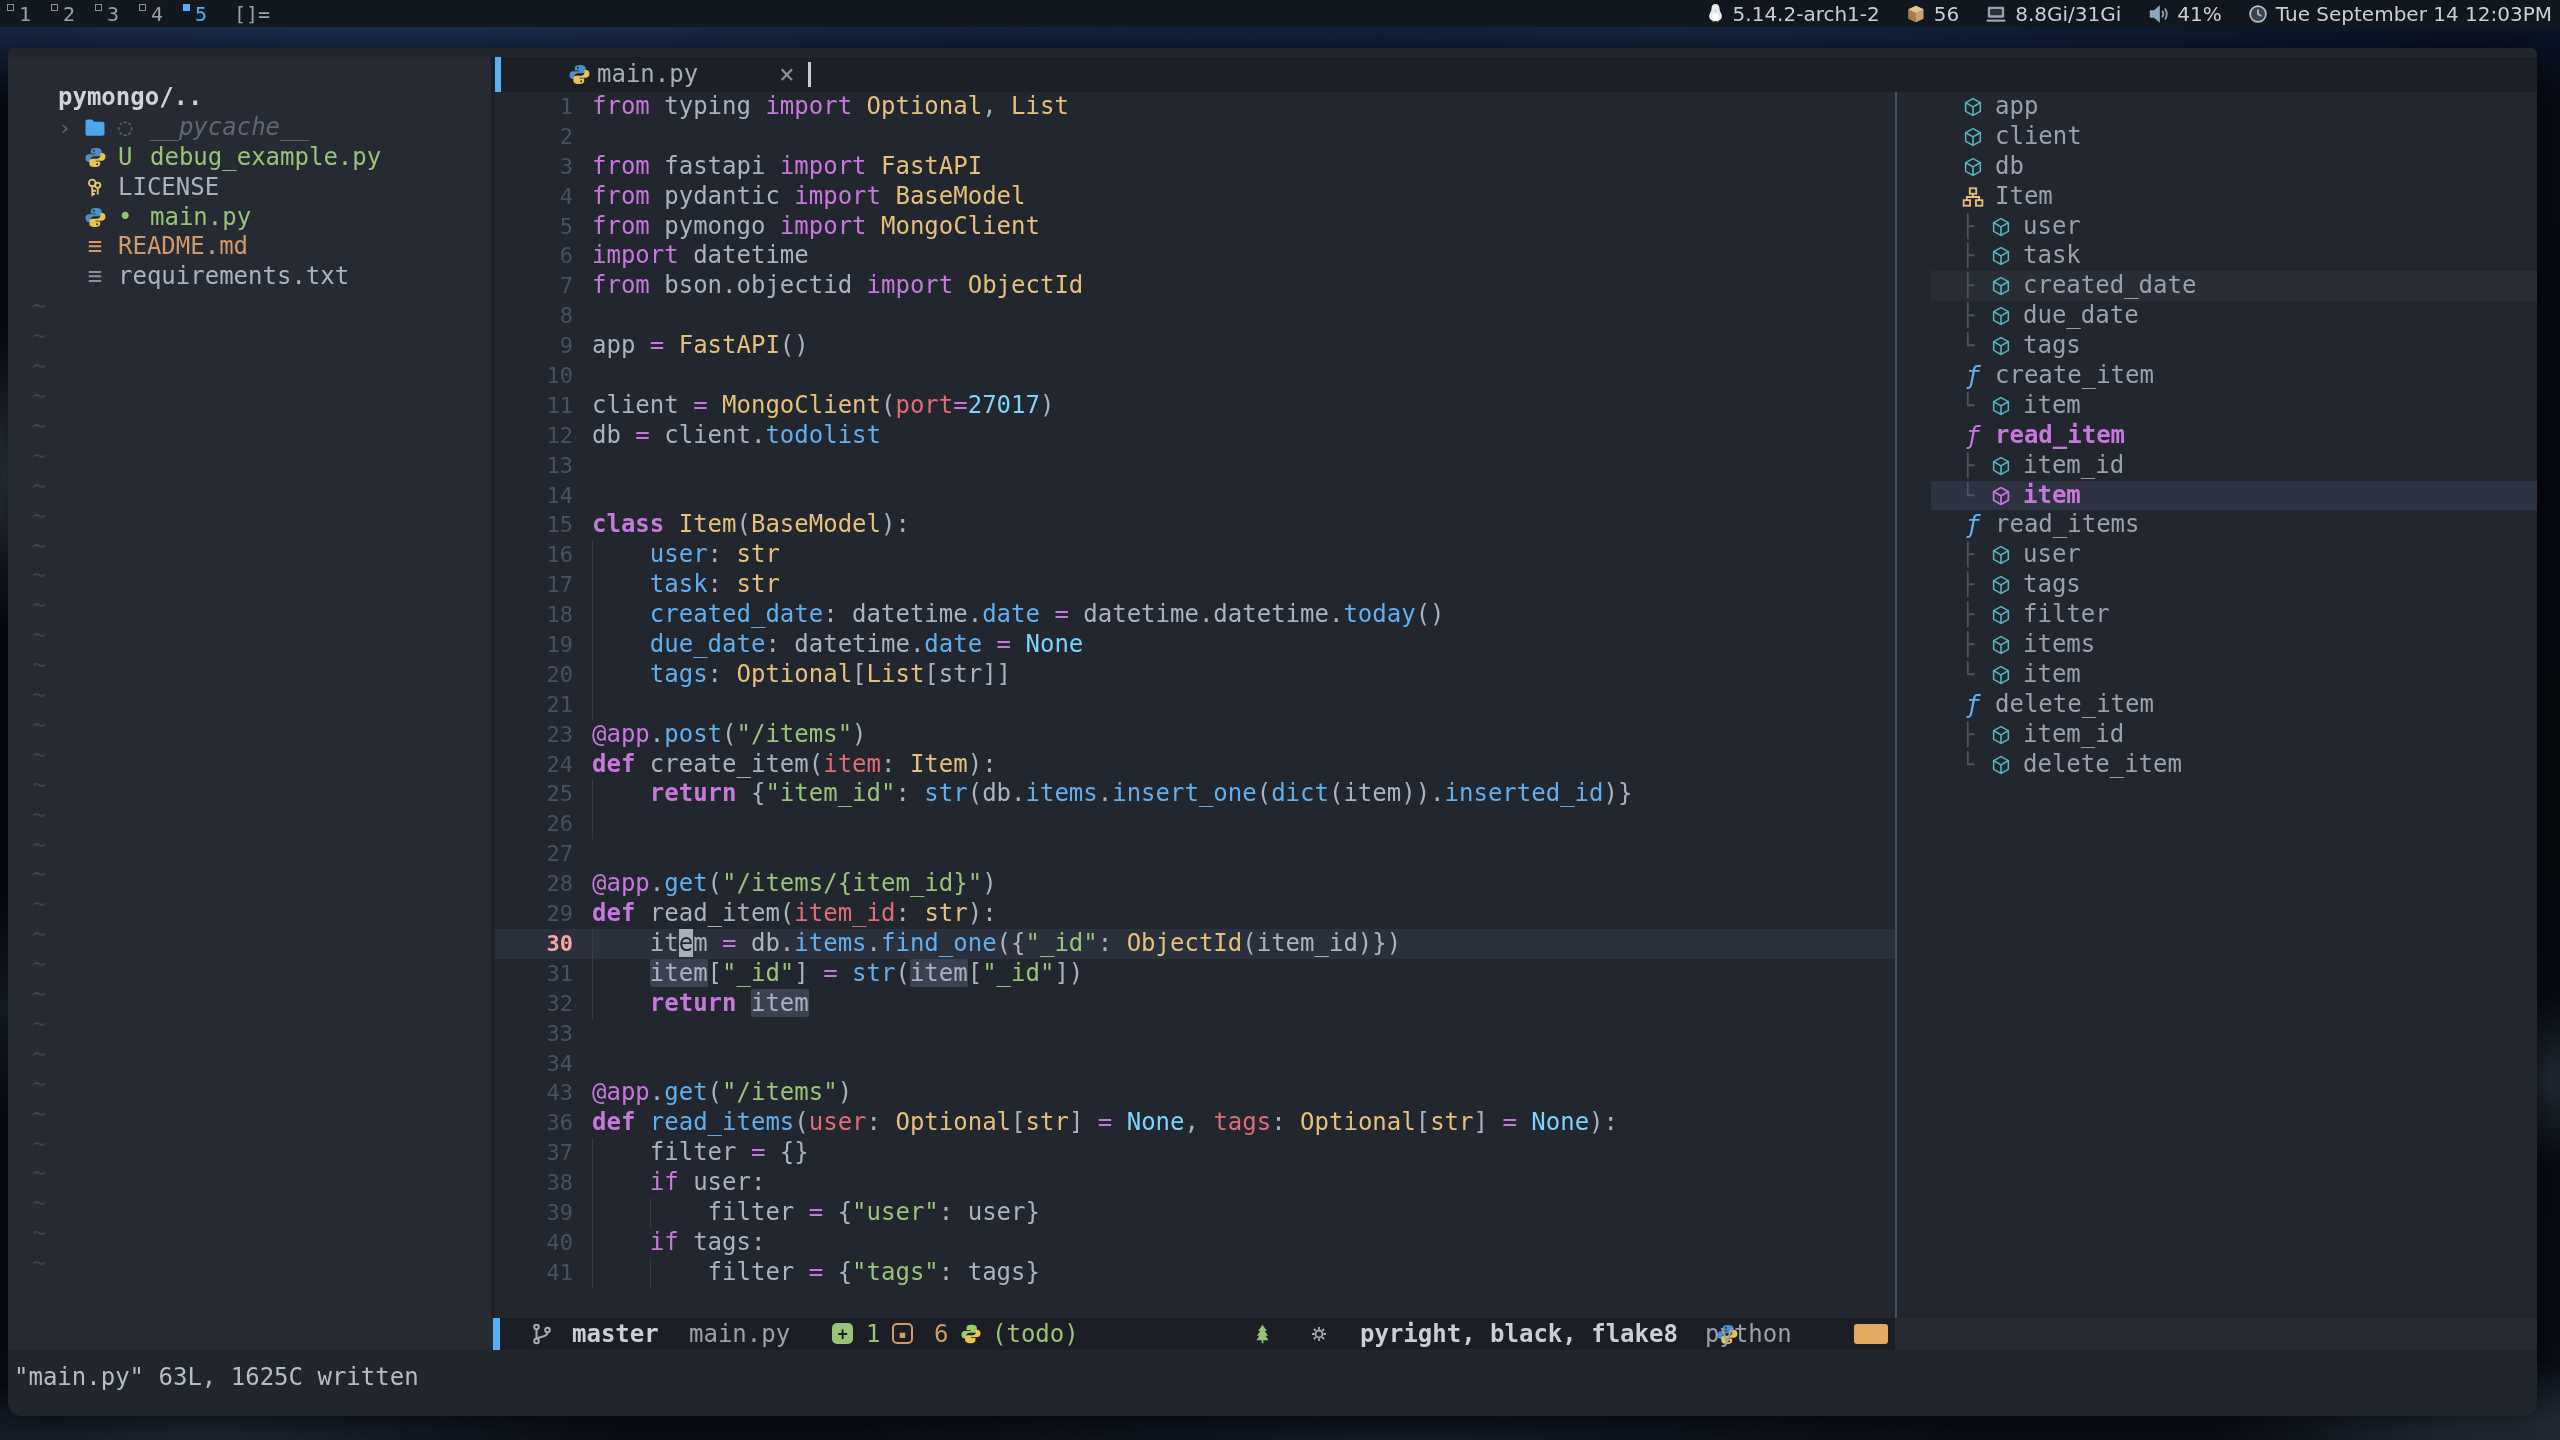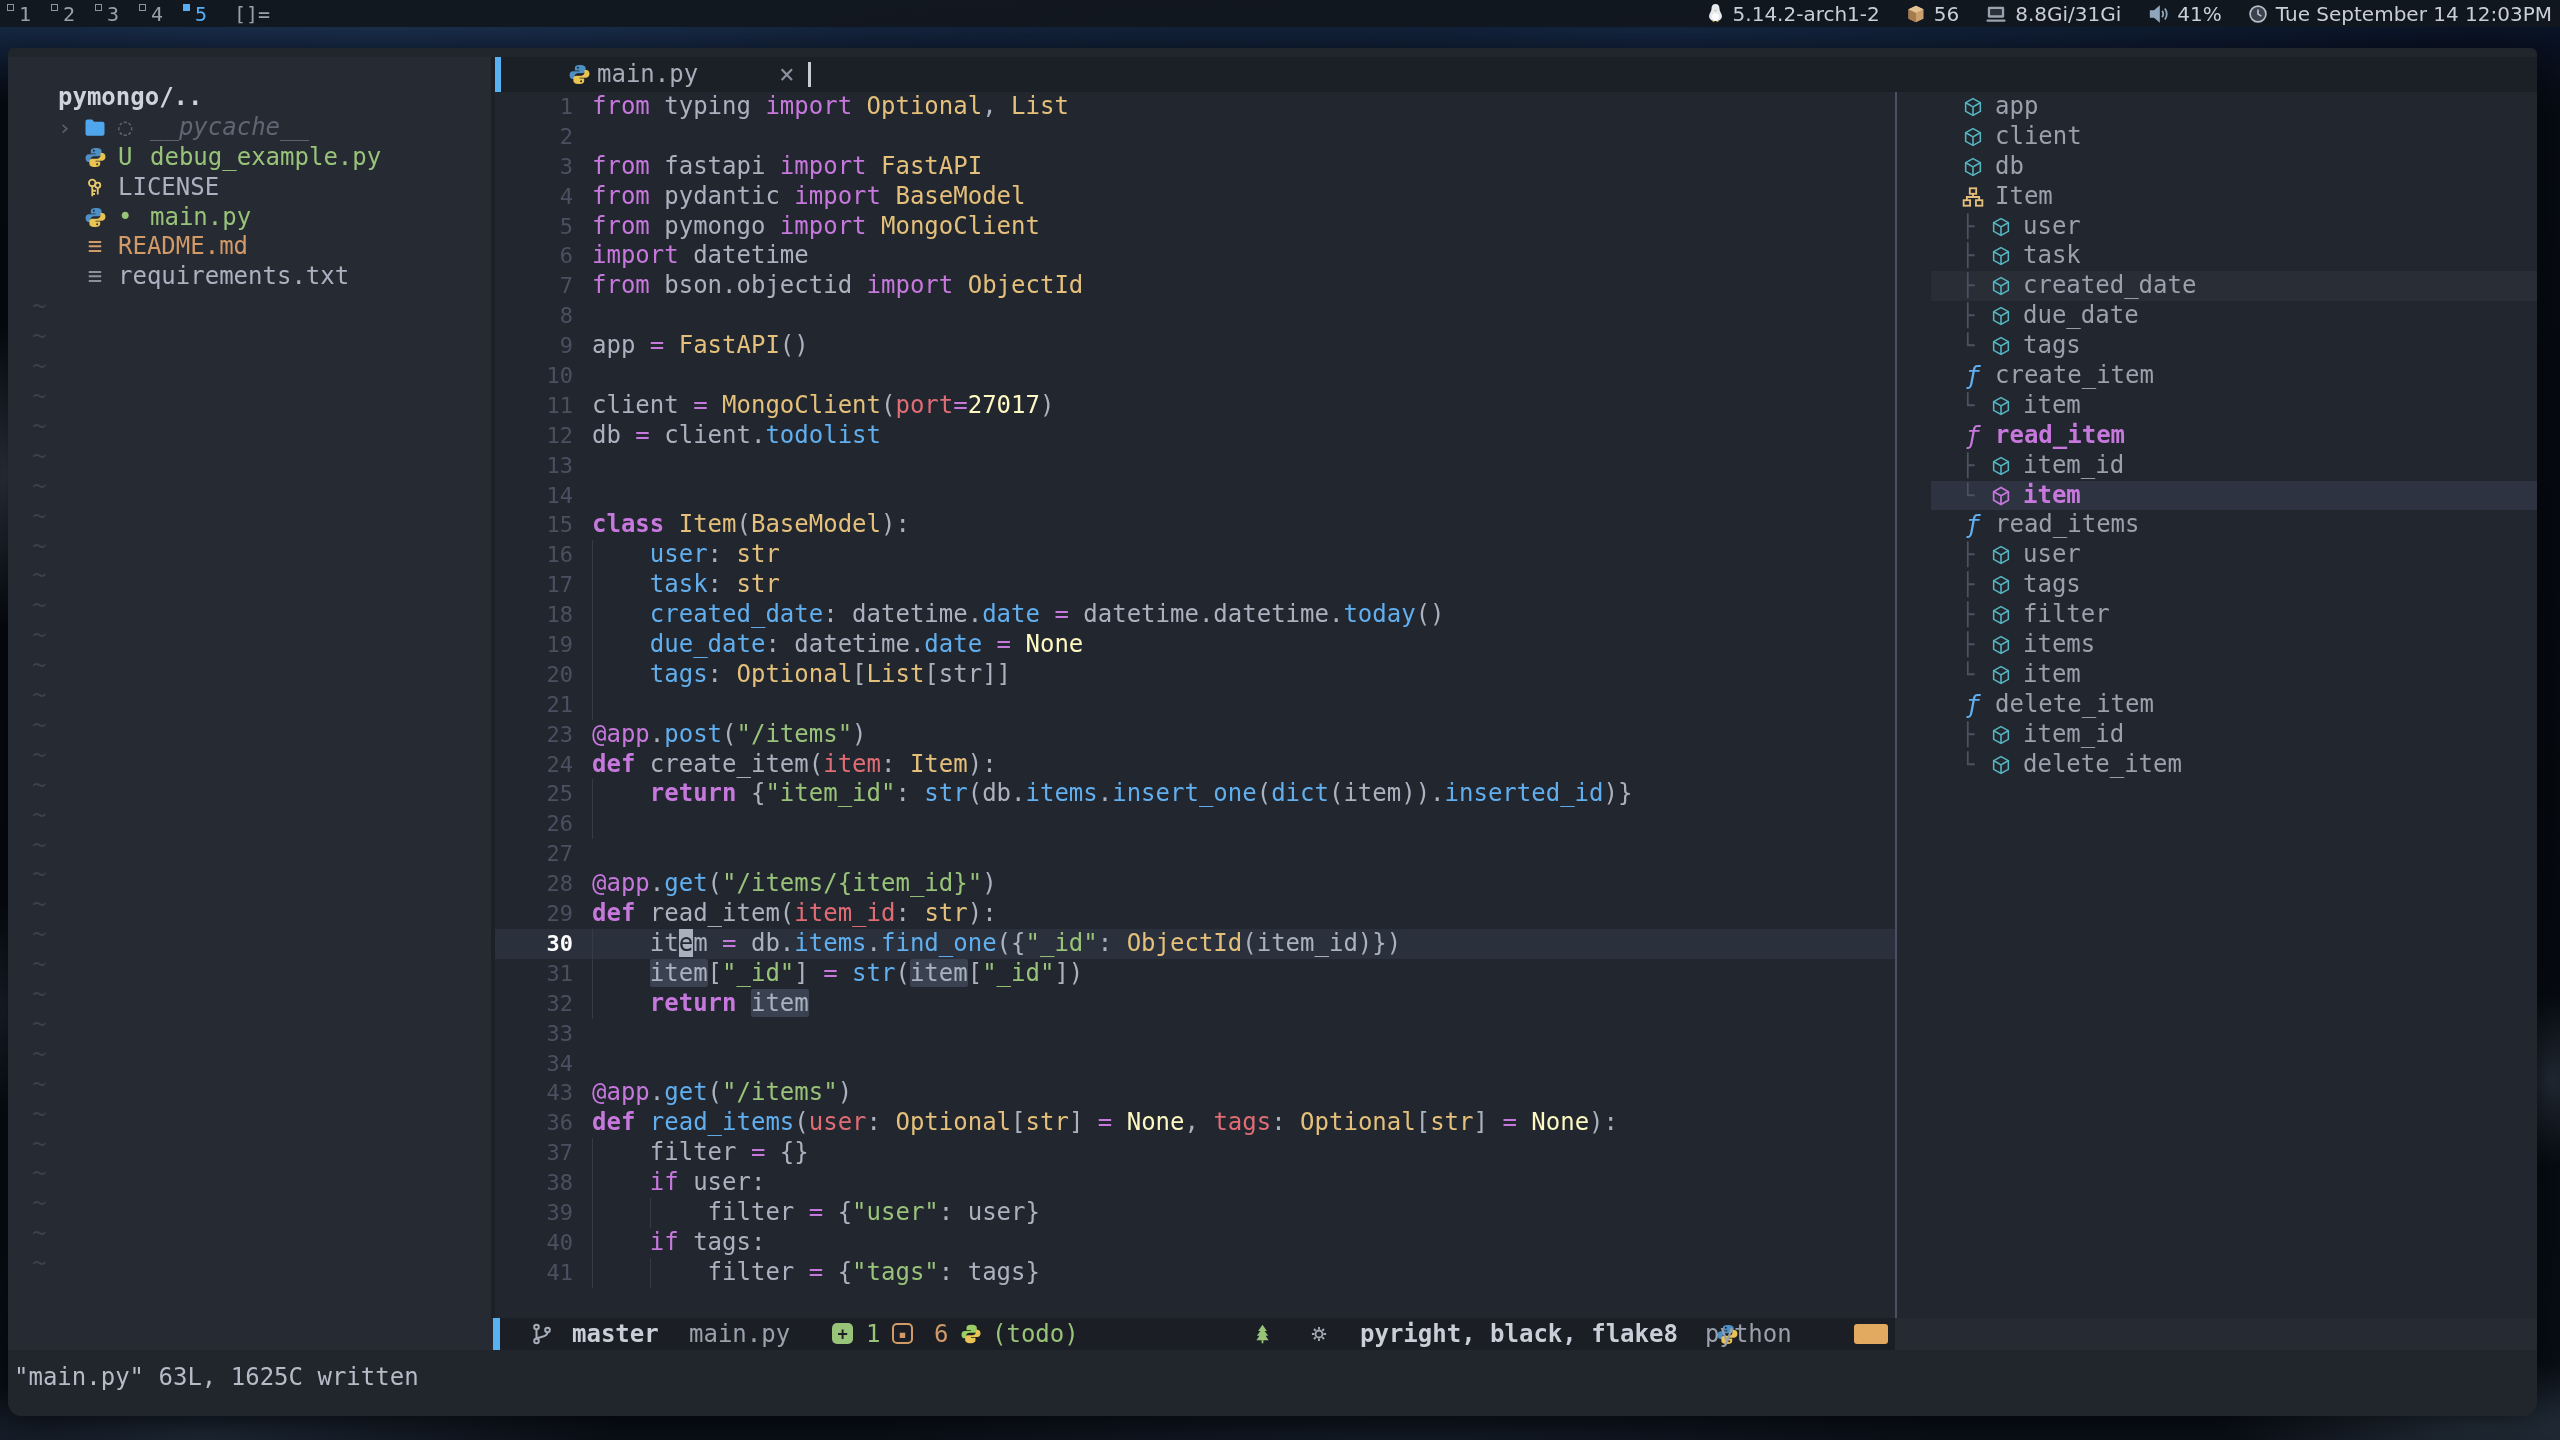--- a/index.html
+++ b/index.html
@@ -68,24 +68,24 @@
   #tab-close{ position:absolute; left:224px; top:0; line-height:34px; font-size:26px; color:#8a919d; cursor:pointer;}
   #tab-sep{ position:absolute; left:313px; top:5px; width:3px; height:25px; background:#c6ccd4; }
 
   
   #editor{ position:absolute; left:487px; top:44px; width:1400px; height:1226px;
     background:#22262e; overflow:hidden; }
   .cl{ height:29.9px; line-height:29.9px; white-space:pre; position:relative; font-size:24px; color:#abb2bf;}
   .cl .gut{ display:inline-block; width:78px; text-align:right; color:#495160; font-size:22px; }
   .cl .code{ margin-left:19px; }
   .cur-line{ background:#2b313c; }
-  .cur-line .gut{ color:#ffffff; font-weight:bold; }
+  .cur-line .gut{ color:#fca5a5; font-weight:bold; }
   .guide{ position:absolute; top:0; bottom:0; width:1px; background:#353c48; }
   .tok-w{ color:#abb2bf; } .tok-k{ color:#c678dd; } .tok-kb{ color:#c678dd; font-weight:bold; }
-  .tok-o{ color:#c678dd; } .tok-s{ color:#98c379; } .tok-num{ color:#fef9c3; }
+  .tok-o{ color:#c678dd; } .tok-s{ color:#98c379; } .tok-num{ color:#7dd3fc; }
   .tok-t{ color:#e5c07b; } .tok-f{ color:#61afef; } .tok-p{ color:#e06c75; }
   .tok-hl{ background:#3a4150; border-radius:2px; }
   .tok-cur{ background:#aab1be; color:#22262e; }
 
   #vsep2{ position:absolute; left:1887px; top:44px; width:2px; height:1226px; background:#485061; }
 
   
   #tagbar{ position:absolute; left:1889px; top:44px; width:640px; height:1226px; background:#22262e; }
   .tag-row{ height:29.9px; line-height:29.9px; margin-left:34px; padding-left:30px;
     display:flex; align-items:center; font-size:24px; color:#9aa1ac; white-space:pre; cursor:default;}

